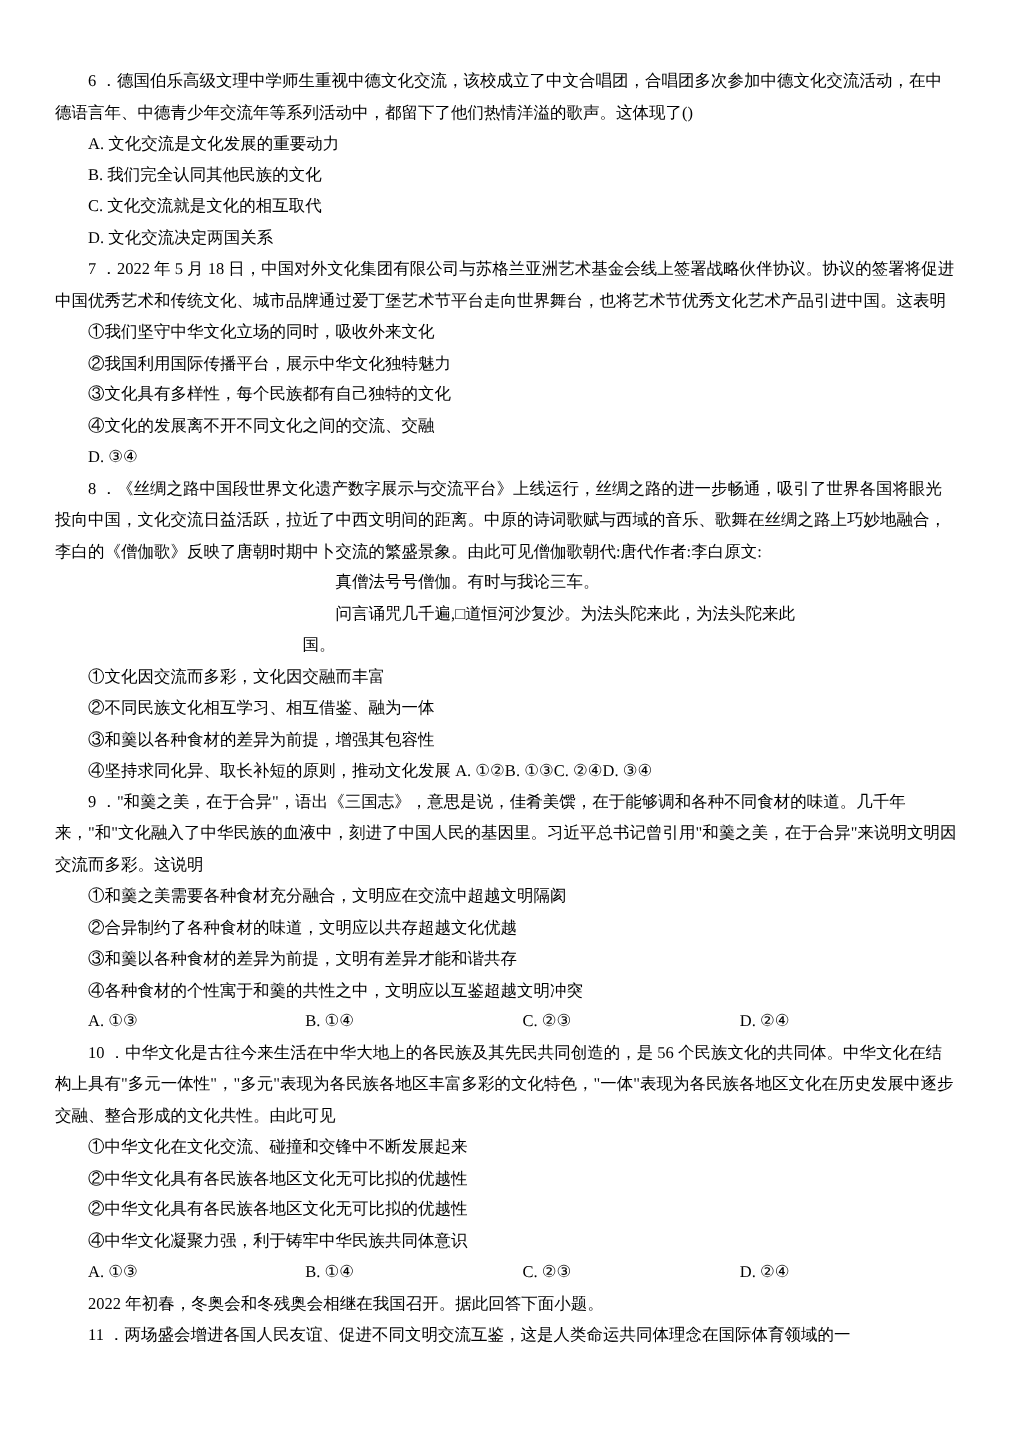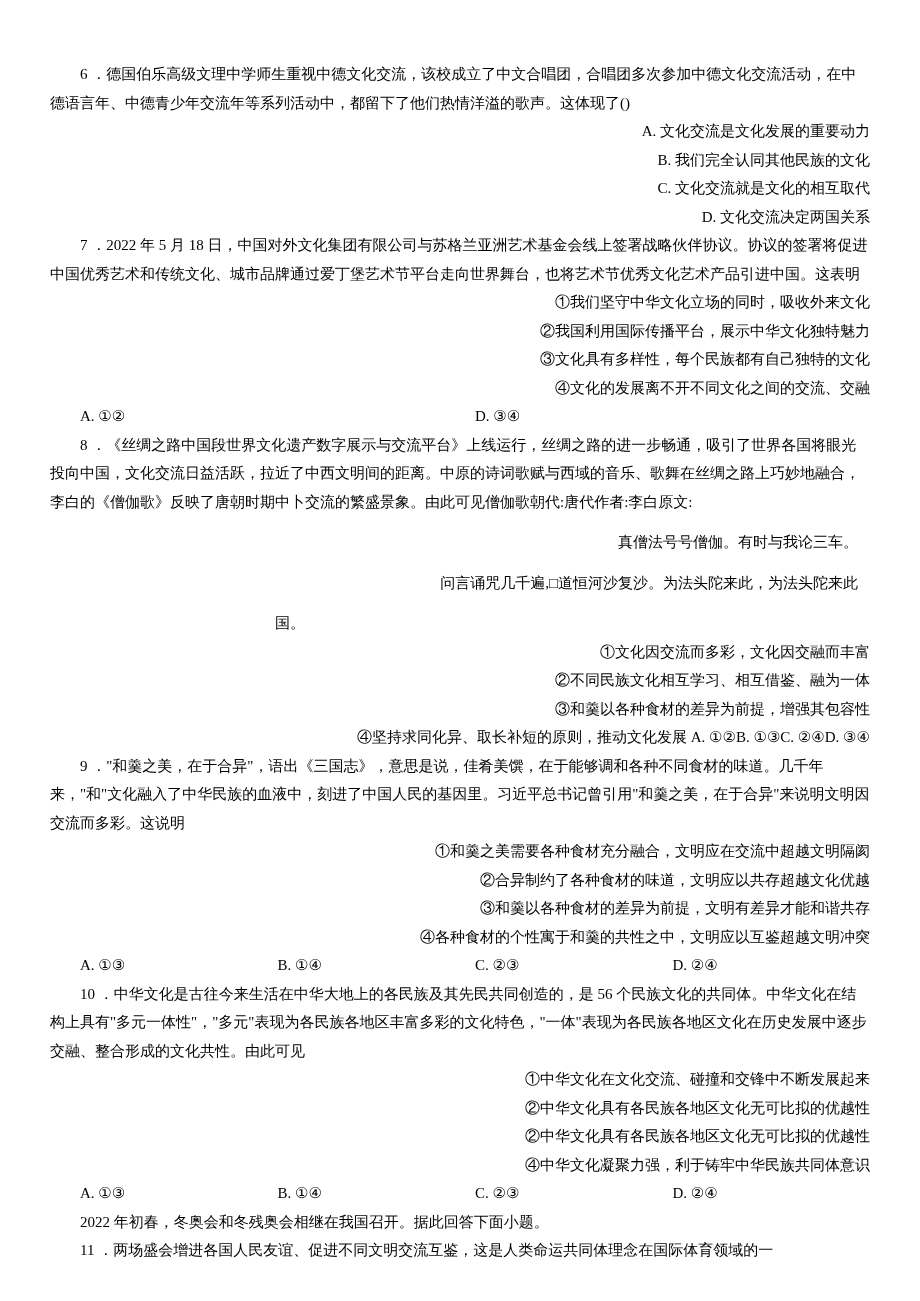--- a/index.html
+++ b/index.html
@@ -12,27 +12,25 @@
     margin: 0 auto;
     padding: 60px 50px 40px;
   }
   .para {
     text-indent: 2em;
     margin: 0;
   }
   .opt-line {
     text-indent: 2em;
     margin: 0;
-    text-align: right;
   }
   .poem {
-    margin: 12px;
+    margin: 0;
     text-indent: 0;
     padding-left: 17em;
-    text-align: right;
   }
   .poem-follow {
     margin: 0;
     text-indent: 0;
     padding-left: 15em;
   }
   .choices-row {
     display: flex;
     margin-left: 2em;
   }
@@ -48,21 +46,20 @@
 <p class="opt-line">B. 我们完全认同其他民族的文化</p>
 <p class="opt-line">C. 文化交流就是文化的相互取代</p>
 <p class="opt-line">D. 文化交流决定两国关系</p>
 
 <p class="para">7 ．2022 年 5 月 18 日，中国对外文化集团有限公司与苏格兰亚洲艺术基金会线上签署战略伙伴协议。协议的签署将促进中国优秀艺术和传统文化、城市品牌通过爱丁堡艺术节平台走向世界舞台，也将艺术节优秀文化艺术产品引进中国。这表明</p>
 <p class="opt-line">①我们坚守中华文化立场的同时，吸收外来文化</p>
 <p class="opt-line">②我国利用国际传播平台，展示中华文化独特魅力</p>
 <p class="opt-line">③文化具有多样性，每个民族都有自己独特的文化</p>
 <p class="opt-line">④文化的发展离不开不同文化之间的交流、交融</p>
 <div class="choices-row">
-  <span>A. ①②</span>
   <span>D. ③④</span>
 </div>
 
 <p class="para">8 ．《丝绸之路中国段世界文化遗产数字展示与交流平台》上线运行，丝绸之路的进一步畅通，吸引了世界各国将眼光投向中国，文化交流日益活跃，拉近了中西文明间的距离。中原的诗词歌赋与西域的音乐、歌舞在丝绸之路上巧妙地融合，李白的《僧伽歌》反映了唐朝时期中卜交流的繁盛景象。由此可见僧伽歌朝代:唐代作者:李白原文:</p>
 <p class="poem">真僧法号号僧伽。有时与我论三车。</p>
 <p class="poem">问言诵咒几千遍,□道恒河沙复沙。为法头陀来此，为法头陀来此</p>
 <p class="poem-follow">国。</p>
 <p class="opt-line">①文化因交流而多彩，文化因交融而丰富</p>
 <p class="opt-line">②不同民族文化相互学习、相互借鉴、融为一体</p>
 <p class="opt-line">③和羹以各种食材的差异为前提，增强其包容性</p>

